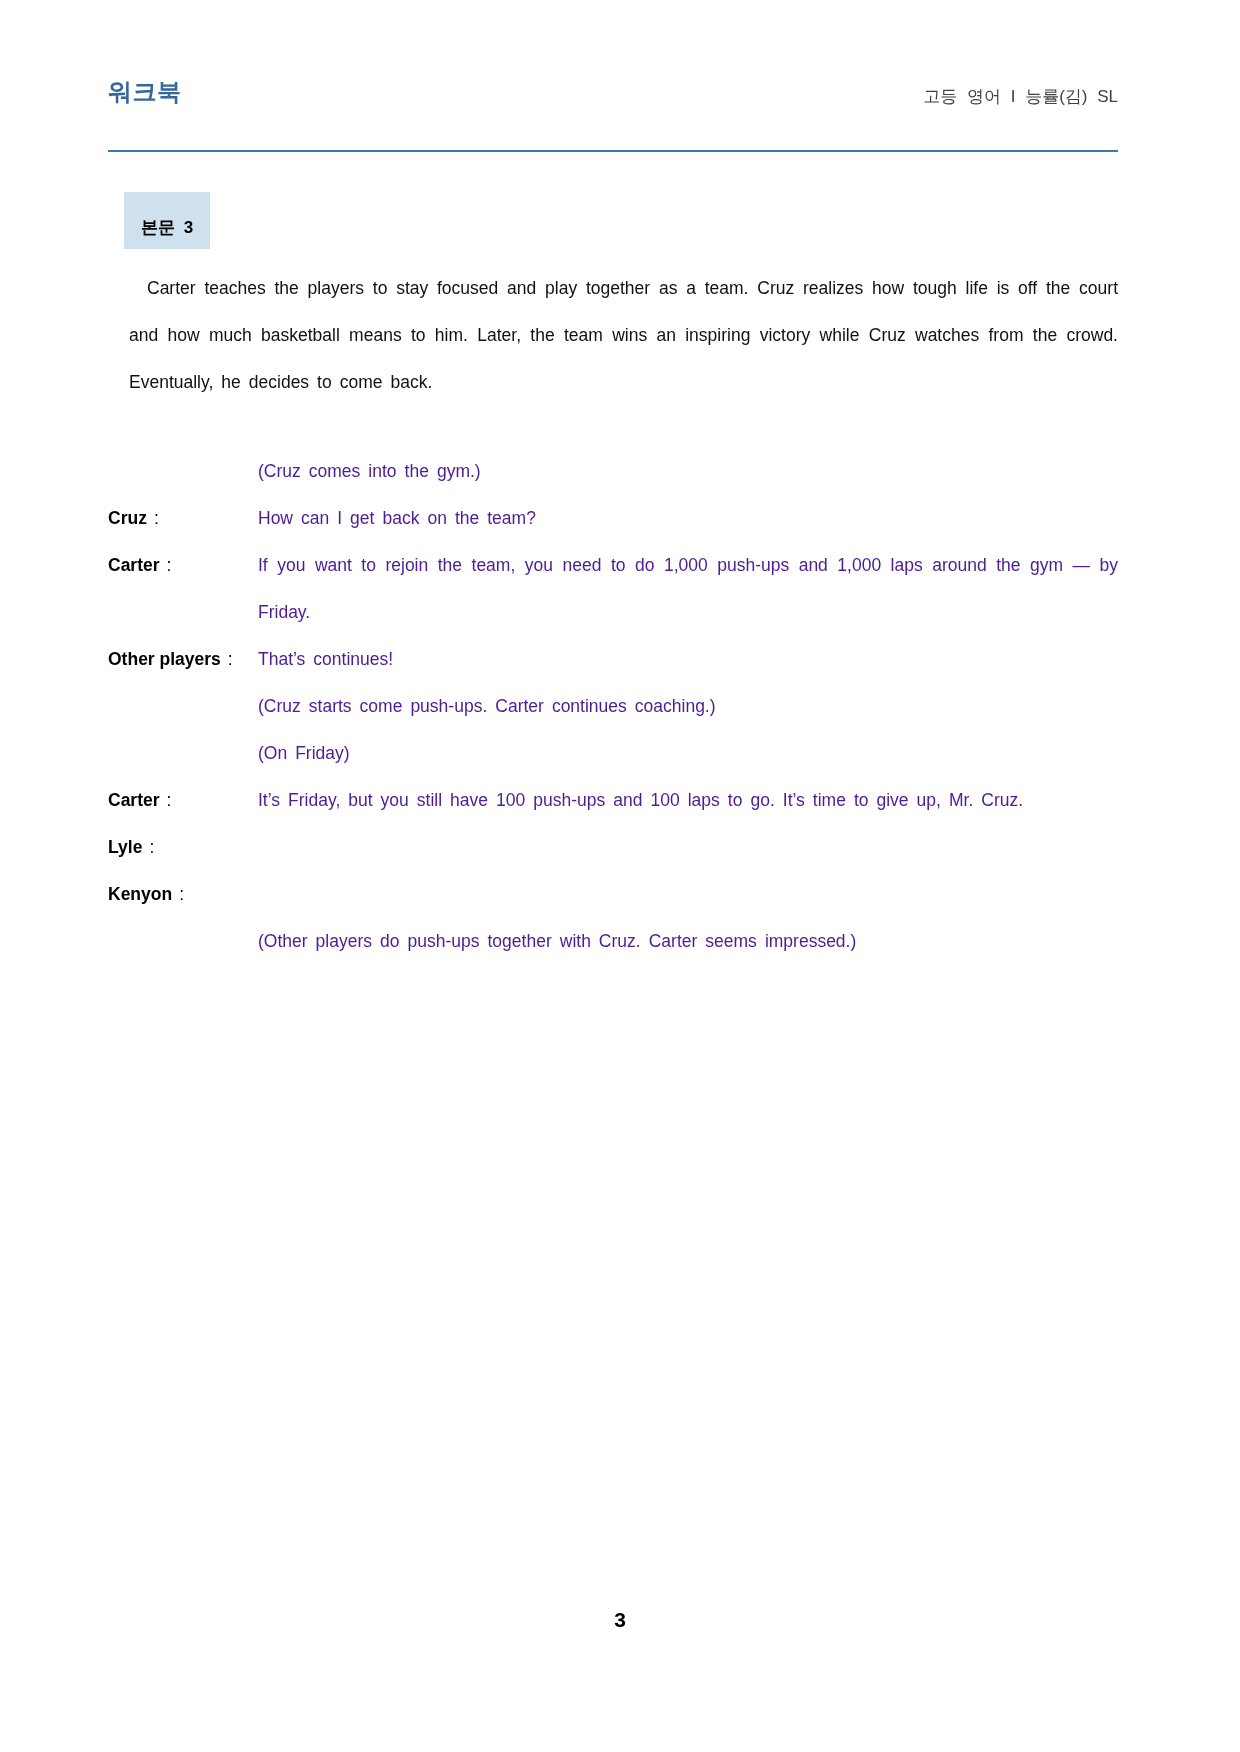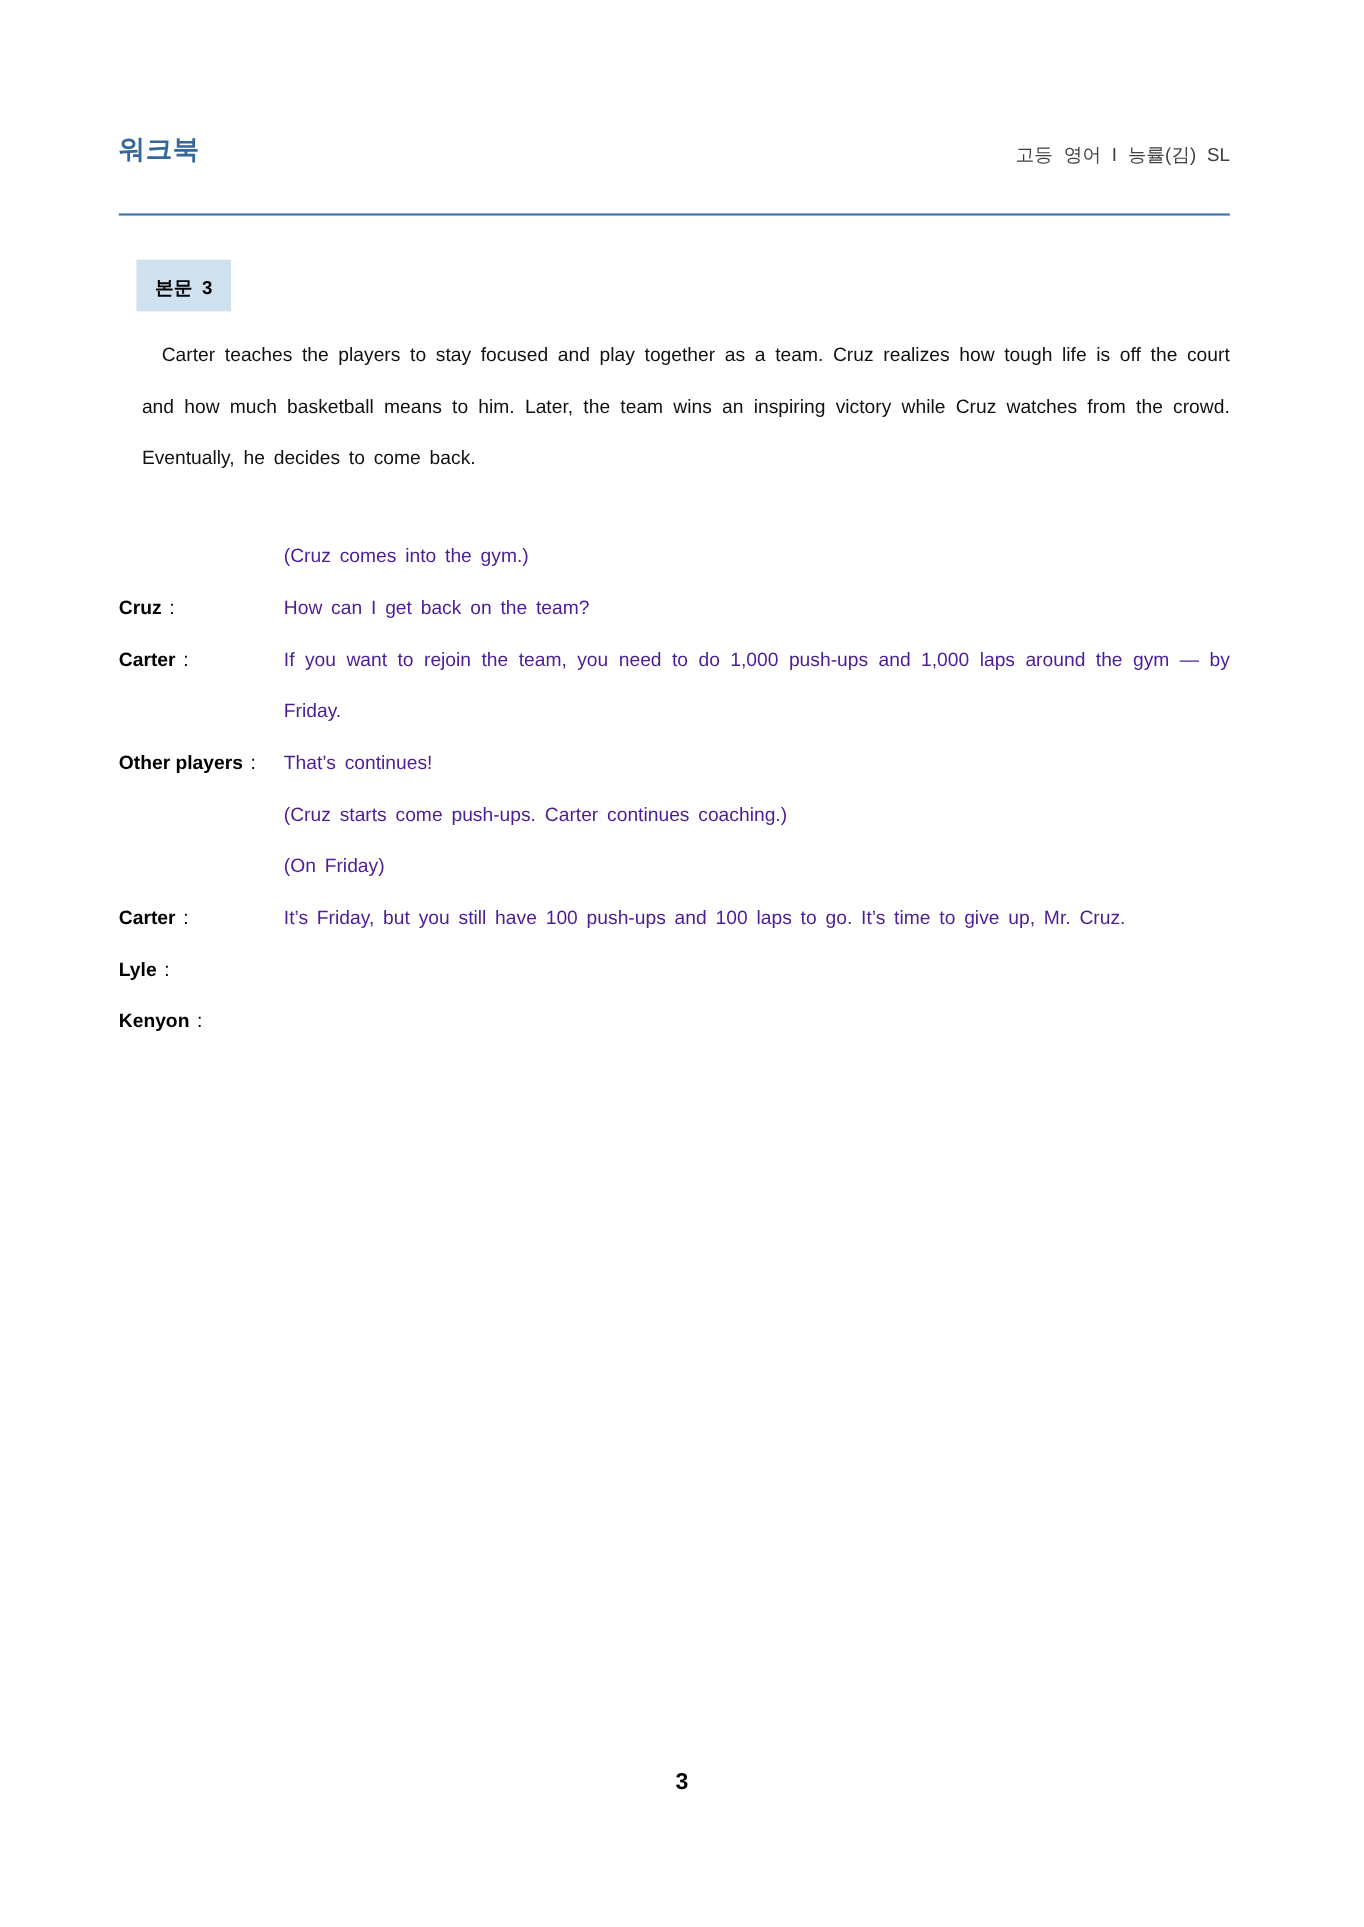--- a/index.html
+++ b/index.html
@@ -12,21 +12,21 @@
     font-family: "Liberation Sans", "DejaVu Sans", sans-serif;
     color: #151515;
     overflow: hidden;
   }
   .content {
     margin-left: 108px;
     margin-right: 122px;
   }
   
   .header {
-    padding-top: 120px;
+    padding-top: 76px;
     display: flex;
     justify-content: space-between;
     align-items: flex-end;
   }
   .brand {
     font-size: 24px;
     font-weight: bold;
     color: #34679B;
     letter-spacing: 0.5px;
   }
@@ -41,21 +41,21 @@
   }
   
   .badge {
     display: inline-block;
     margin-top: 40px;
     margin-left: 16px;
     background: #CFE1EF;
     color: #000000;
     font-size: 17px;
     font-weight: bold;
-    padding: 14px 17px 10px 17px;
+    padding: 24px 17px 10px 17px;
     word-spacing: 4px;
   }
   
   .intro {
     margin-top: 16px;
     font-size: 17.5px;
     line-height: 47px;
     text-align: justify;
     text-indent: 18px;
     word-spacing: 0.18em;
@@ -177,20 +177,21 @@
   <div class="dialogue-row">
     <div class="speaker-cell">
       <span class="speaker-name">Kenyon</span><span class="speaker-colon">:</span>
     </div>
   </div>
 
   <div class="dialogue-row">
     <div class="speaker-cell">
       <span class="speaker-name"></span><span class="speaker-colon"></span>
     </div>
+    <div class="dialogue-text">(Other players do push-ups together with Cruz. Carter seems impressed.)</div>
   </div>
 </div>
 
   </div>
 
   <div class="footer">
     <span class="page-number">3</span>
   </div>
 </div>
 

